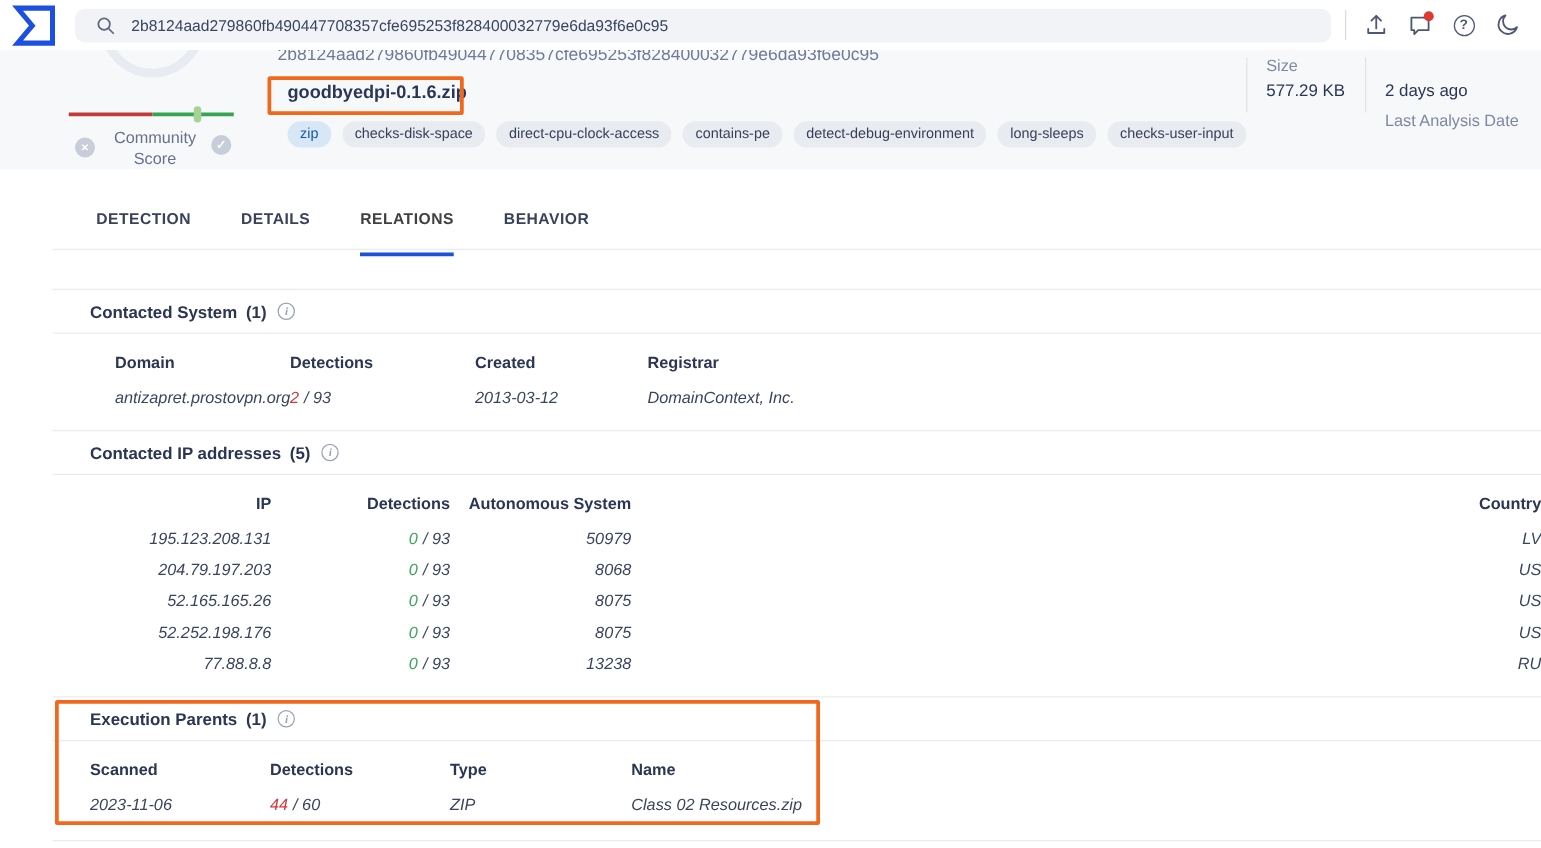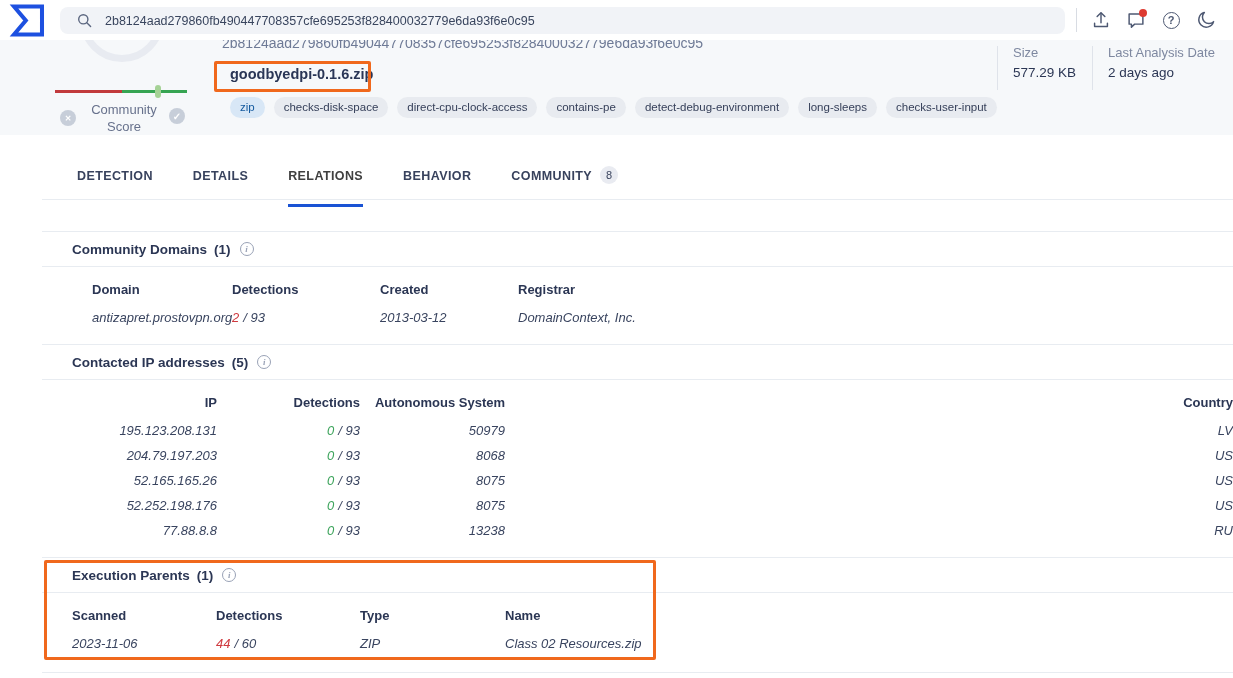--- a/index.html
+++ b/index.html
@@ -156,47 +156,43 @@
       <span class="tag">contains-pe</span>
       <span class="tag">detect-debug-environment</span>
       <span class="tag">long-sleeps</span>
       <span class="tag">checks-user-input</span>
     </div>
 
     <div class="meta-divider" style="left:997px;"></div>
     <div class="meta-label" style="left:1013px;">Size</div>
     <div class="meta-value" style="left:1013px;">577.29 KB</div>
     <div class="meta-divider" style="left:1092px;"></div>
-    <div class="meta-label" style="left:1108px;">Last Analysis Date</div>
+    <div class="meta-label" style="left:1108px;margin-top:44px;">Last Analysis Date</div>
     <div class="meta-value" style="left:1108px;">2 days ago</div>
   </div>
 
   <div class="tabs">
     <div class="tab">
         <span>DETECTION</span>
       </div>
     <div class="tab">
         <span>DETAILS</span>
       </div>
     <div class="tab active">
         <span>RELATIONS</span>
       </div>
     <div class="tab">
         <span>BEHAVIOR</span>
       </div>
-    <div class="tab">
-      <span>COMMUNITY</span>
-      <span class="tab-badge">8</span>
-    </div>
   </div>
   <div class="tabline"></div>
 
   <div class="section sec-domains">
     <div class="sec-title">
-      <span class="t">Community Domains</span>
+      <span class="t">Contacted System</span>
       <span class="c">(1)</span>
       <button class="info-icon"></button>
     </div>
     <div class="rel-table">
       <div class="thead">
         <span class="cell dom-c1">Domain</span>
         <span class="cell dom-c2">Detections</span>
         <span class="cell dom-c3">Created</span>
         <span class="cell cell-last">Registrar</span>
       </div>

